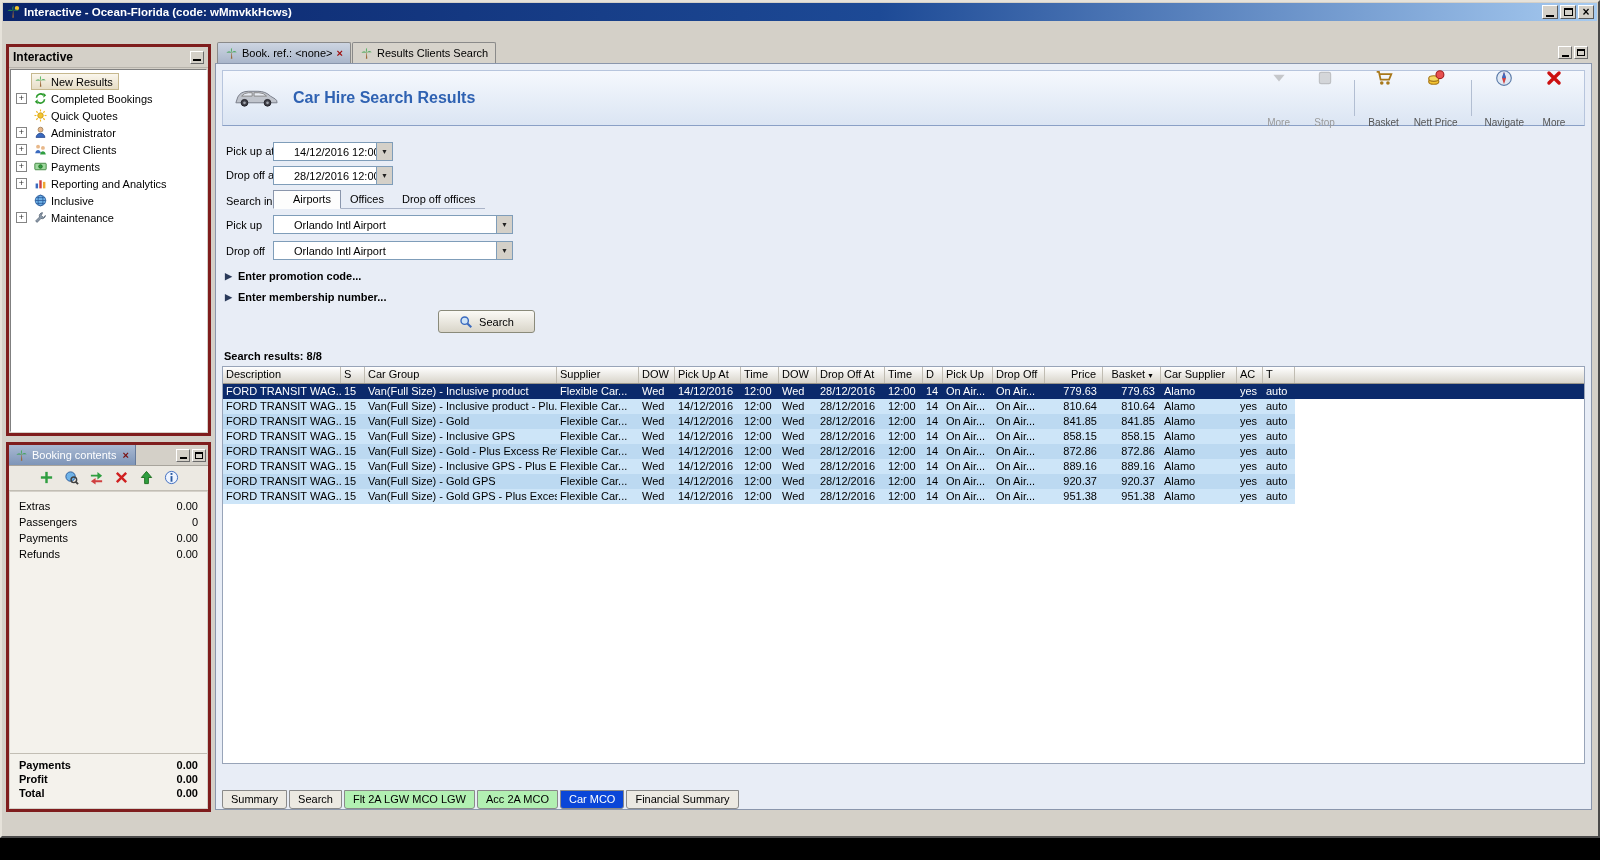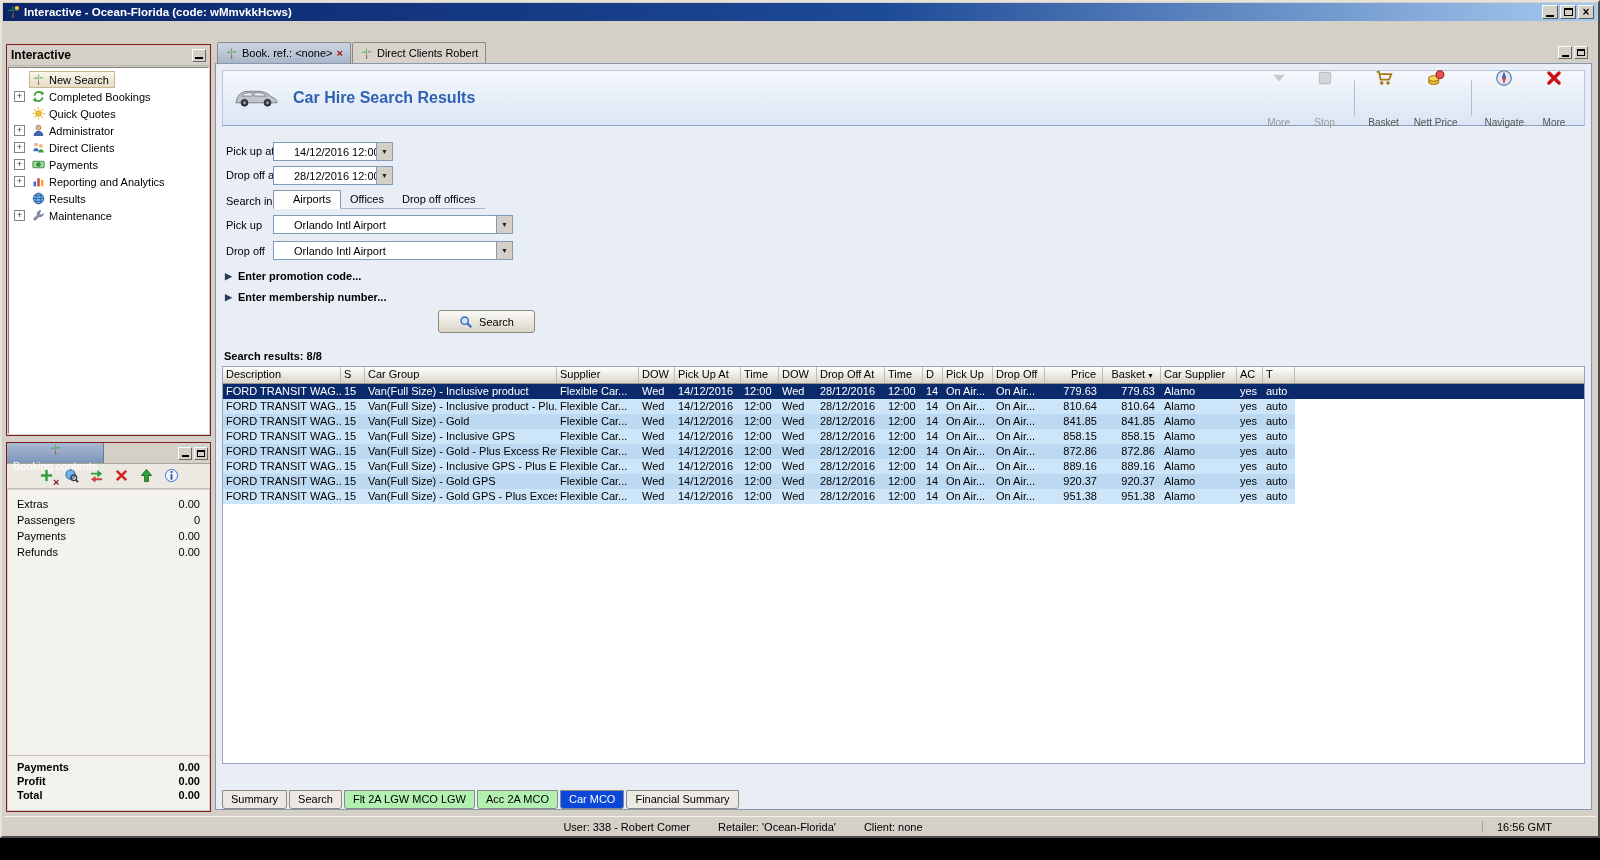--- a/index.html
+++ b/index.html
@@ -19,39 +19,39 @@
   .g-max{display:block;width:9px;height:8px;border:1px solid #000;border-top-width:2px;}
   .g-x{font-weight:bold;font-size:12px;line-height:10px;}
   
   .menubar{position:absolute;left:2px;top:19px;right:2px;height:19px;background:#d4d0c8;
            display:flex;align-items:center;padding-left:2px;border-bottom:1px solid #c0bcb4;}
   .menu-item{padding:2px 8px;}
   
   .workspace{position:absolute;left:2px;right:2px;top:38px;bottom:22px;}
   
   .leftcol{position:absolute;left:2px;top:4px;width:205px;bottom:2px;}
-  .panel{position:absolute;left:0;right:0;border:1px solid #7f1d1d;background:#d4d0c8;}
+  .panel{position:absolute;left:0;right:0;border:3px solid #7f1d1d;background:#d4d0c8;}
   .panel-interactive{top:0;height:392px;}
   .p-head{height:21px;display:flex;align-items:center;padding:0 4px;border-bottom:1px solid #b8b4ac;}
   .p-title{font-weight:bold;font-size:12px;}
   .p-btn{margin-left:auto;width:14px;height:13px;background:#d4d0c8;border:1px solid;
          border-color:#fff #6a6a6a #6a6a6a #fff;display:flex;align-items:center;justify-content:center;}
   .tree{position:absolute;left:1px;right:1px;top:22px;bottom:1px;background:#fff;
         border:1px solid;border-color:#808080 #fff #fff #808080;padding-top:3px;overflow:hidden;}
   .tree-item{height:17px;display:flex;align-items:center;padding-left:5px;}
   .expander{width:11px;height:11px;border:1px solid #848484;background:#fff;font-size:9px;line-height:9px;
             text-align:center;margin-right:4px;flex:none;color:#333;}
   .expander.hidden{visibility:hidden;}
   .hl{display:flex;align-items:center;gap:4px;padding:1px 5px 1px 2px;border:1px solid transparent;}
   .tree-item.sel .hl{background:linear-gradient(#faf6ec,#e6ddc6);border-color:#c6b88e;}
   
   .panel-booking{top:398px;bottom:0;}
   .b-head{height:21px;display:flex;align-items:stretch;background:#d4d0c8;border-bottom:1px solid #a8a49c;}
   .b-tab{display:flex;align-items:center;gap:4px;padding:0 6px;color:#fff;font-size:11px;
-         background:linear-gradient(#a9b9d2,#7e95b8);border-right:1px solid #667a9a;flex-direction:column;}
+         background:linear-gradient(#a9b9d2,#7e95b8);border-right:1px solid #667a9a;}
   .b-tab-x{color:#7a1010;font-weight:bold;font-size:11px;margin-left:2px;}
   .b-winbtns{margin-left:auto;display:flex;gap:2px;align-items:center;padding-right:2px;}
   .minibtn{width:14px;height:13px;background:#d4d0c8;border:1px solid;border-color:#fff #6a6a6a #6a6a6a #fff;
            display:flex;align-items:center;justify-content:center;}
   .minibtn .g-min{margin-top:6px;height:2px;width:7px;}
   .minibtn .g-max{width:8px;height:7px;}
   .b-toolbar{height:25px;display:flex;align-items:center;justify-content:center;gap:10px;
              background:#ece9e2;border-bottom:1px solid #c2beb4;}
   .b-body{position:absolute;left:1px;right:1px;top:47px;bottom:1px;background:#f4f2ec;}
   .b-rows{padding:8px 9px 0 9px;}
@@ -177,21 +177,21 @@
                 <span class="expander hidden">+</span>
                 <span class="hl">
                   <span class="ic ic-12">
                     <svg viewBox="0 0 16 16">
                       <path d="M8 6.5 C7.8 9 7.4 12 7.2 14.5 L9 14.5 C8.8 12 8.5 9 8.4 6.5 Z" fill="#9a6a3a"></path>
                       <path d="M8.3 6.8 C6.2 5 3.4 5.2 1.8 7 C4.4 6.4 6.6 6.8 8.3 6.8 Z" fill="#2f9e40"></path>
                       <path d="M8.3 6.8 C6.8 4.4 6.9 2 8.8 0.8 C8 2.8 8.4 5 8.3 6.8 Z" fill="#36aa48"></path>
                       <path d="M8.3 6.8 C10.2 4.8 12.8 4.8 14.4 6.6 C12 6.2 10 6.5 8.3 6.8 Z" fill="#2f9e40"></path>
                     </svg>
                   </span>
-                  <span class="tree-label">New Search</span>
+                  <span class="tree-label">New Results</span>
                 </span>
               </div>
               <div class="tree-item">
                 <span class="expander">+</span>
                 <span class="hl">
                   <span class="ic ic-12">
                     <svg viewBox="0 0 16 16">
                       <path d="M3 7 A5 5 0 0 1 11.5 3.8" fill="none" stroke="#2a9a2a" stroke-width="2"></path>
                       <polygon points="11.5,1 11.5,7 15,4" fill="#2a9a2a"></polygon>
                       <path d="M13 9 A5 5 0 0 1 4.5 12.2" fill="none" stroke="#2a9a2a" stroke-width="2"></path>
@@ -278,21 +278,21 @@
                 <span class="hl">
                   <span class="ic ic-12">
                     <svg viewBox="0 0 16 16">
                       <circle cx="8" cy="8" r="6.5" fill="#6fb3e8" stroke="#2a5a9a"></circle>
                       <ellipse cx="8" cy="8" rx="3" ry="6.5" fill="none" stroke="#2a5a9a"></ellipse>
                       <line x1="1.5" y1="8" x2="14.5" y2="8" stroke="#2a5a9a"></line>
                       <line x1="2.5" y1="4.5" x2="13.5" y2="4.5" stroke="#2a5a9a"></line>
                       <line x1="2.5" y1="11.5" x2="13.5" y2="11.5" stroke="#2a5a9a"></line>
                     </svg>
                   </span>
-                  <span class="tree-label">Results</span>
+                  <span class="tree-label">Inclusive</span>
                 </span>
               </div>
               <div class="tree-item">
                 <span class="expander">+</span>
                 <span class="hl">
                   <span class="ic ic-12">
                     <svg viewBox="0 0 16 16">
                       <path d="M10.5 2 A4 4 0 0 0 6.8 7.4 L2 12.2 L3.8 14 L8.6 9.2 A4 4 0 0 0 14 5.5 L11.5 8 L9 5.5 Z" fill="#8a98a8" stroke="#5a6878"></path>
                     </svg>
                   </span>
@@ -407,21 +407,21 @@
               </div>
               <div class="dtab">
                 <span class="ic ic-12">
                   <svg viewBox="0 0 16 16">
                     <path d="M8 6.5 C7.8 9 7.4 12 7.2 14.5 L9 14.5 C8.8 12 8.5 9 8.4 6.5 Z" fill="#9a6a3a"></path>
                     <path d="M8.3 6.8 C6.2 5 3.4 5.2 1.8 7 C4.4 6.4 6.6 6.8 8.3 6.8 Z" fill="#2f9e40"></path>
                     <path d="M8.3 6.8 C6.8 4.4 6.9 2 8.8 0.8 C8 2.8 8.4 5 8.3 6.8 Z" fill="#36aa48"></path>
                     <path d="M8.3 6.8 C10.2 4.8 12.8 4.8 14.4 6.6 C12 6.2 10 6.5 8.3 6.8 Z" fill="#2f9e40"></path>
                   </svg>
                 </span>
-                <span>Direct Clients Robert</span>
+                <span>Results Clients Search</span>
               </div>
             </div>
           <span class="doc-winbtns">
             <span class="minibtn">
                 <span class="g-min"></span>
               </span>
             <span class="minibtn">
                 <span class="g-max"></span>
               </span>
           </span>
@@ -779,23 +779,15 @@
               <span class="btab green">Flt 2A LGW MCO LGW</span>
               <span class="btab green">Acc 2A MCO</span>
               <span class="btab blue active">Car MCO</span>
               <span class="btab normal">Financial Summary</span>
             </div>
 
         </div>
       </div>
     </div>
 
-    <div class="statusbar">
-      <span class="sb-fill"></span>
-      <span class="sb-text">User: 338 - Robert Comer</span>
-      <span class="sb-text">Retailer: 'Ocean-Florida'</span>
-      <span class="sb-text">Client: none</span>
-      <span class="sb-fill"></span>
-      <span class="sb-time">16:56 GMT</span>
-    </div>
 
   </div>
 </div>
 
 </body></html>

